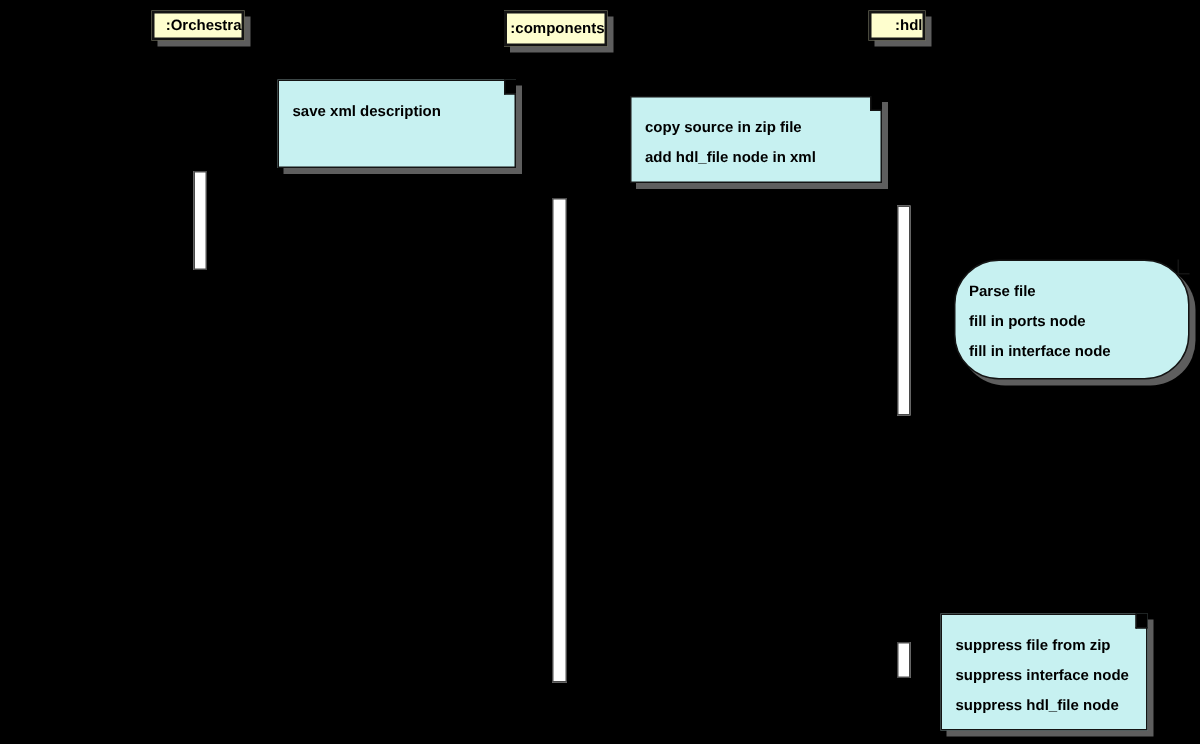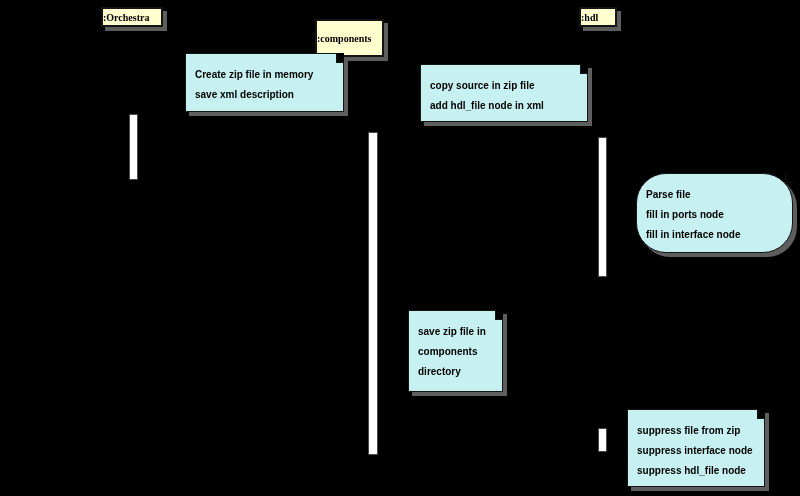--- a/index.html
+++ b/index.html
@@ -18,23 +18,22 @@
     position: absolute;
     box-sizing: border-box;
     background: var(--participant-fill, #FEFECE);
     border: 2px solid var(--border, #141414);
     box-shadow: 4px 4px 0 0 var(--shadow, #5e5e5e);
     color: var(--text, #000);
     font-size: 10px;
     font-weight: bold;
     display: flex;
     align-items: center;
-    justify-content: flex-start;
+    justify-content: flex-end;
     white-space: nowrap;
-    font-family: Liberation Serif, serif;
   }
   .activation {
     position: absolute;
     box-sizing: border-box;
     background: var(--activation-fill, #ffffff);
     border: 1px solid #4a4a4a;
   }
   .note {
     position: absolute;
     box-sizing: border-box;
@@ -61,57 +60,50 @@
   }
 </style>
 </head>
 <body style="background: rgb(0, 0, 0);">
 
 <div id="diagram">
 
   <div class="participant" style="left:101px; top:7px; width:62px; height:20px;">
     <span>:Orchestra</span>
   </div>
-  <div class="participant" style="left:315px; top:7px; width:69px; height:38px;margin-top:12px;">
+  <div class="participant" style="left:336px; top:7px; width:69px; height:24px;">
     <span>:components</span>
   </div>
   <div class="participant" style="left:579px; top:7px; width:38px; height:20px;">
     <span>:hdl</span>
   </div>
 
   <div class="activation" style="left:129px; top:114px; width:9px; height:66px;"></div>
   <div class="activation" style="left:368px; top:132px; width:10px; height:323px;"></div>
   <div class="activation" style="left:598px; top:137px; width:9px; height:140px;"></div>
   <div class="activation" style="left:598px; top:428px; width:9px; height:24px;"></div>
 
   <div class="note" style="left:185px; top:53px; width:159px; height:59px;">
     <div class="note-fold"></div>
-    <div class="note-line">Create zip file in memory</div>
     <div class="note-line">save xml description</div>
   </div>
 
   <div class="note" style="left:420px; top:64px; width:168px; height:58px;">
     <div class="note-fold"></div>
     <div class="note-line">copy source in zip file</div>
     <div class="note-line">add hdl_file node in xml</div>
   </div>
 
   <div class="note" style="left:636px; top:173px; width:157px; height:80px;border-radius:30px;">
     <div class="note-fold"></div>
     <div class="note-line">Parse file</div>
     <div class="note-line">fill in ports node</div>
     <div class="note-line">fill in interface node</div>
   </div>
 
-  <div class="note" style="left:408px; top:310px; width:95px; height:82px;">
-    <div class="note-fold"></div>
-    <div class="note-line">save zip file in</div>
-    <div class="note-line">components</div>
-    <div class="note-line">directory</div>
-  </div>
 
   <div class="note" style="left:627px; top:409px; width:138px; height:78px;">
     <div class="note-fold"></div>
     <div class="note-line">suppress file from zip</div>
     <div class="note-line">suppress interface node</div>
     <div class="note-line">suppress hdl_file node</div>
   </div>
 
 </div>
 

